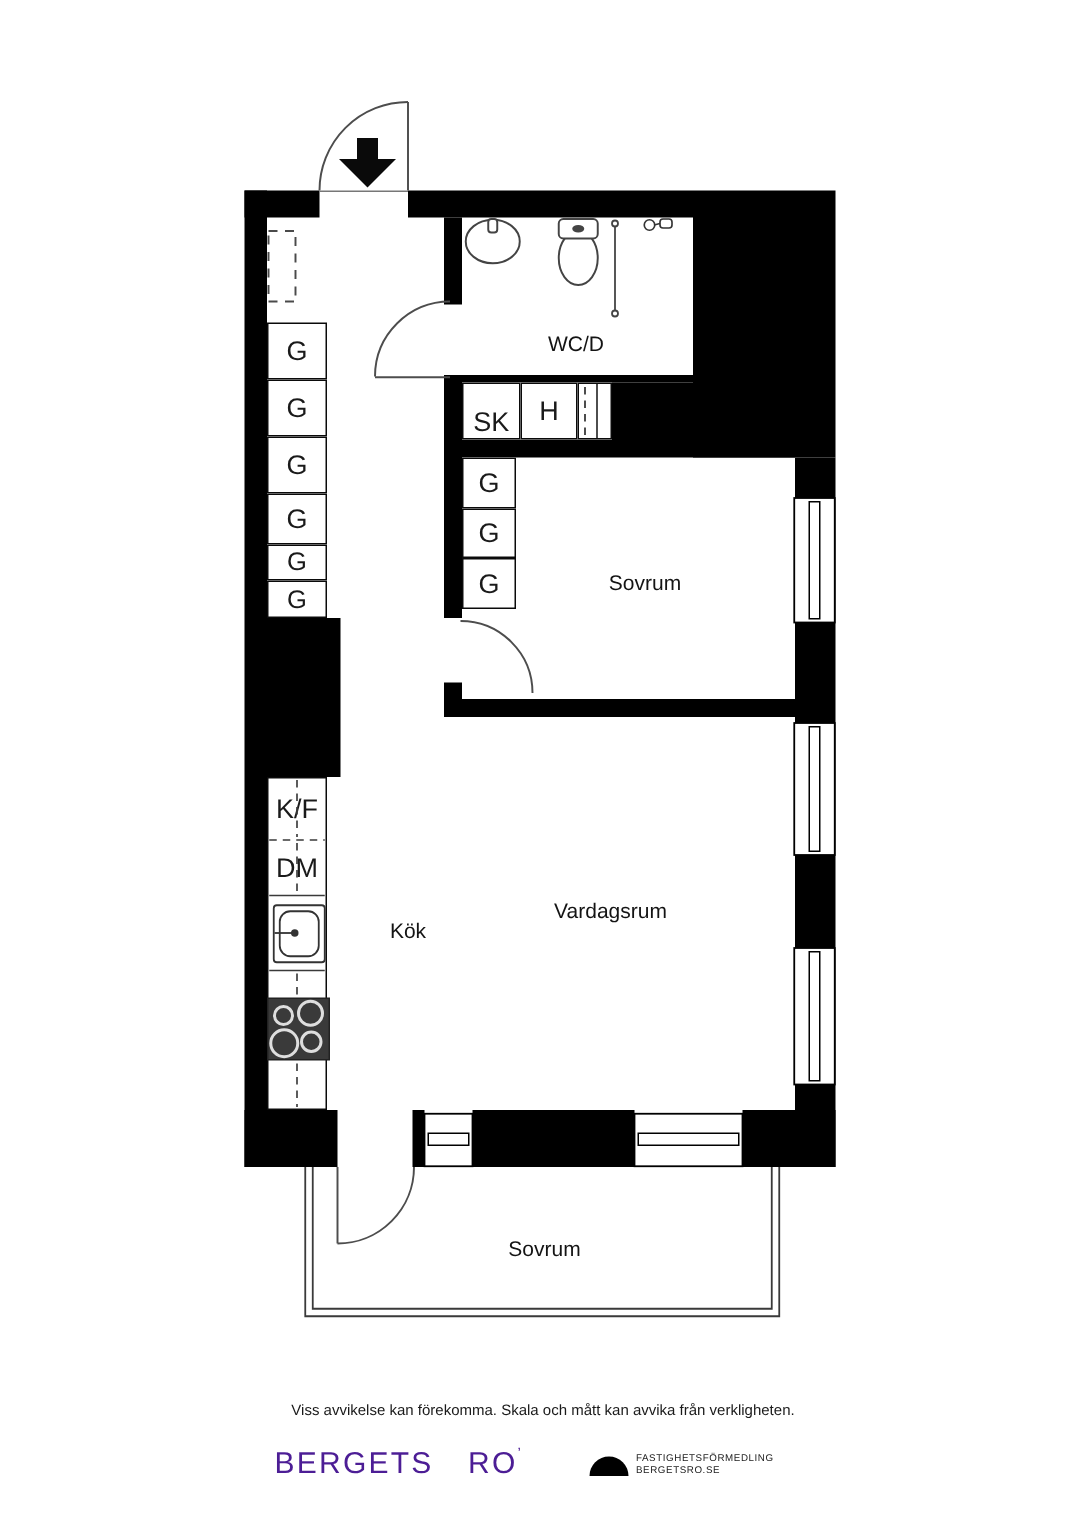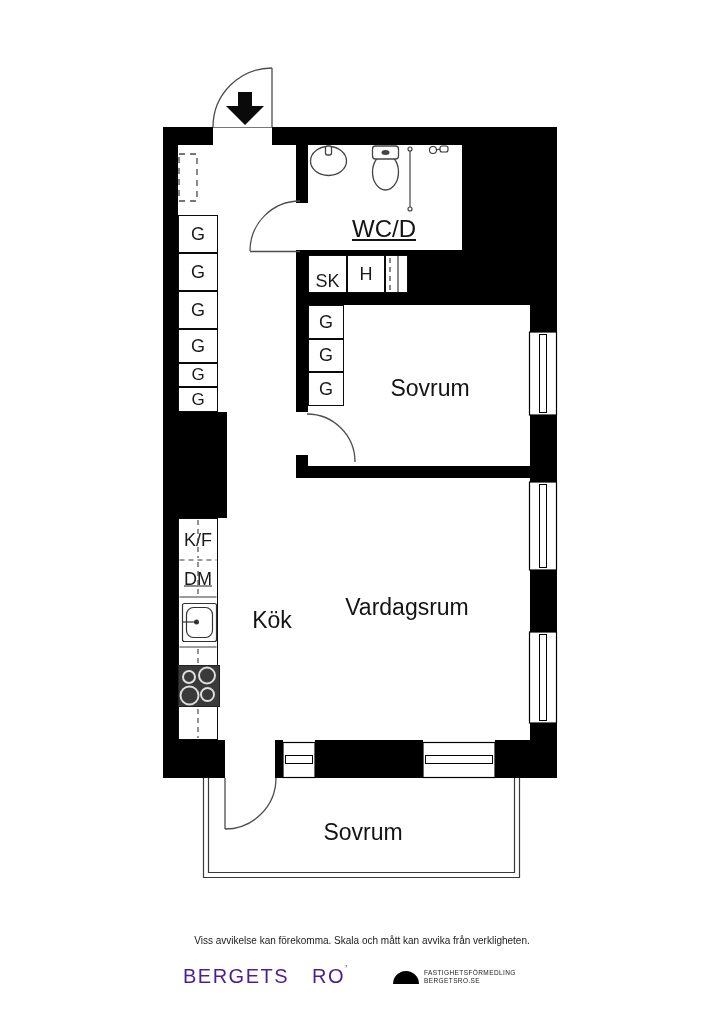--- a/index.html
+++ b/index.html
@@ -1,21 +1,21 @@
 <!DOCTYPE html>
 <html><head>
 <meta charset="utf-8">
 <style>
   html,body{margin:0;padding:0;background:#ffffff;}
   .page{position:relative;width:724px;height:1024px;background:#ffffff;overflow:hidden;
         font-family:"Liberation Sans",sans-serif;color:#111;}
   .w{position:absolute;background:#000;}
   .cbox{position:absolute;background:#fff;border:1.5px solid #0a0a0a;box-sizing:border-box;
         display:flex;align-items:center;justify-content:center;font-size:18px;color:#1a1a1a;}
-  .rlabel{position:absolute;transform:translate(-50%,-50%);font-size:23px;color:#141414;white-space:nowrap;}
+  .rlabel{position:absolute;transform:translate(-50%,-50%);font-size:14px;color:#141414;white-space:nowrap;}
   .slabel{position:absolute;transform:translate(-50%,-50%);font-size:18px;color:#1a1a1a;white-space:nowrap;}
   svg.overlay{position:absolute;left:0;top:0;}
   .disclaimer{position:absolute;left:0;right:0;top:935px;text-align:center;font-size:10px;color:#1a1a1a;}
   .brand{position:absolute;top:965px;font-size:20px;letter-spacing:1.5px;color:#4c1d95;}
   .brand .mark{font-size:10px;vertical-align:top;line-height:10px;}
   .dome{position:absolute;left:393px;top:971px;width:26px;height:13px;background:#000;
         border-radius:13px 13px 0 0;}
   .logotext{position:absolute;left:424px;top:969px;font-size:6.5px;line-height:8px;
             letter-spacing:0.4px;color:#222;}
 </style>
@@ -74,23 +74,23 @@
     </div>
   <div class="cbox" style="left:308px;top:339px;width:36px;height:33px;">
       <span>G</span>
     </div>
   <div class="cbox" style="left:308px;top:372px;width:36px;height:34px;">
       <span>G</span>
     </div>
 
   <div class="cbox" style="left:178px;top:518px;width:40px;height:222px;"></div>
   <span class="slabel" style="left:198px;top:540px;">K/F</span>
-  <span class="slabel" style="left:198px;top:579px;text-decoration:underline;">DM</span>
-
-  <span class="rlabel" style="left:384px;top:229px;font-size:24px;text-decoration:underline;">WC/D</span>
+  <span class="slabel" style="left:198px;top:579px;">DM</span>
+
+  <span class="rlabel" style="left:384px;top:229px;font-size:14px;">WC/D</span>
   <span class="rlabel" style="left:430px;top:388px;">Sovrum</span>
   <span class="rlabel" style="left:272px;top:620px;text-align:right;">Kök</span>
   <span class="rlabel" style="left:407px;top:607px;">Vardagsrum</span>
   <span class="rlabel" style="left:363px;top:832px;">Sovrum</span>
 
   <svg class="overlay" width="724" height="1024" viewBox="0 0 724 1024">
 
     <g>
       <rect x="529.5" y="332" width="27" height="83" fill="#fff" stroke="#000" stroke-width="1.2"></rect>
       <rect x="539.5" y="334.5" width="7" height="78" fill="none" stroke="#000" stroke-width="1"></rect>

